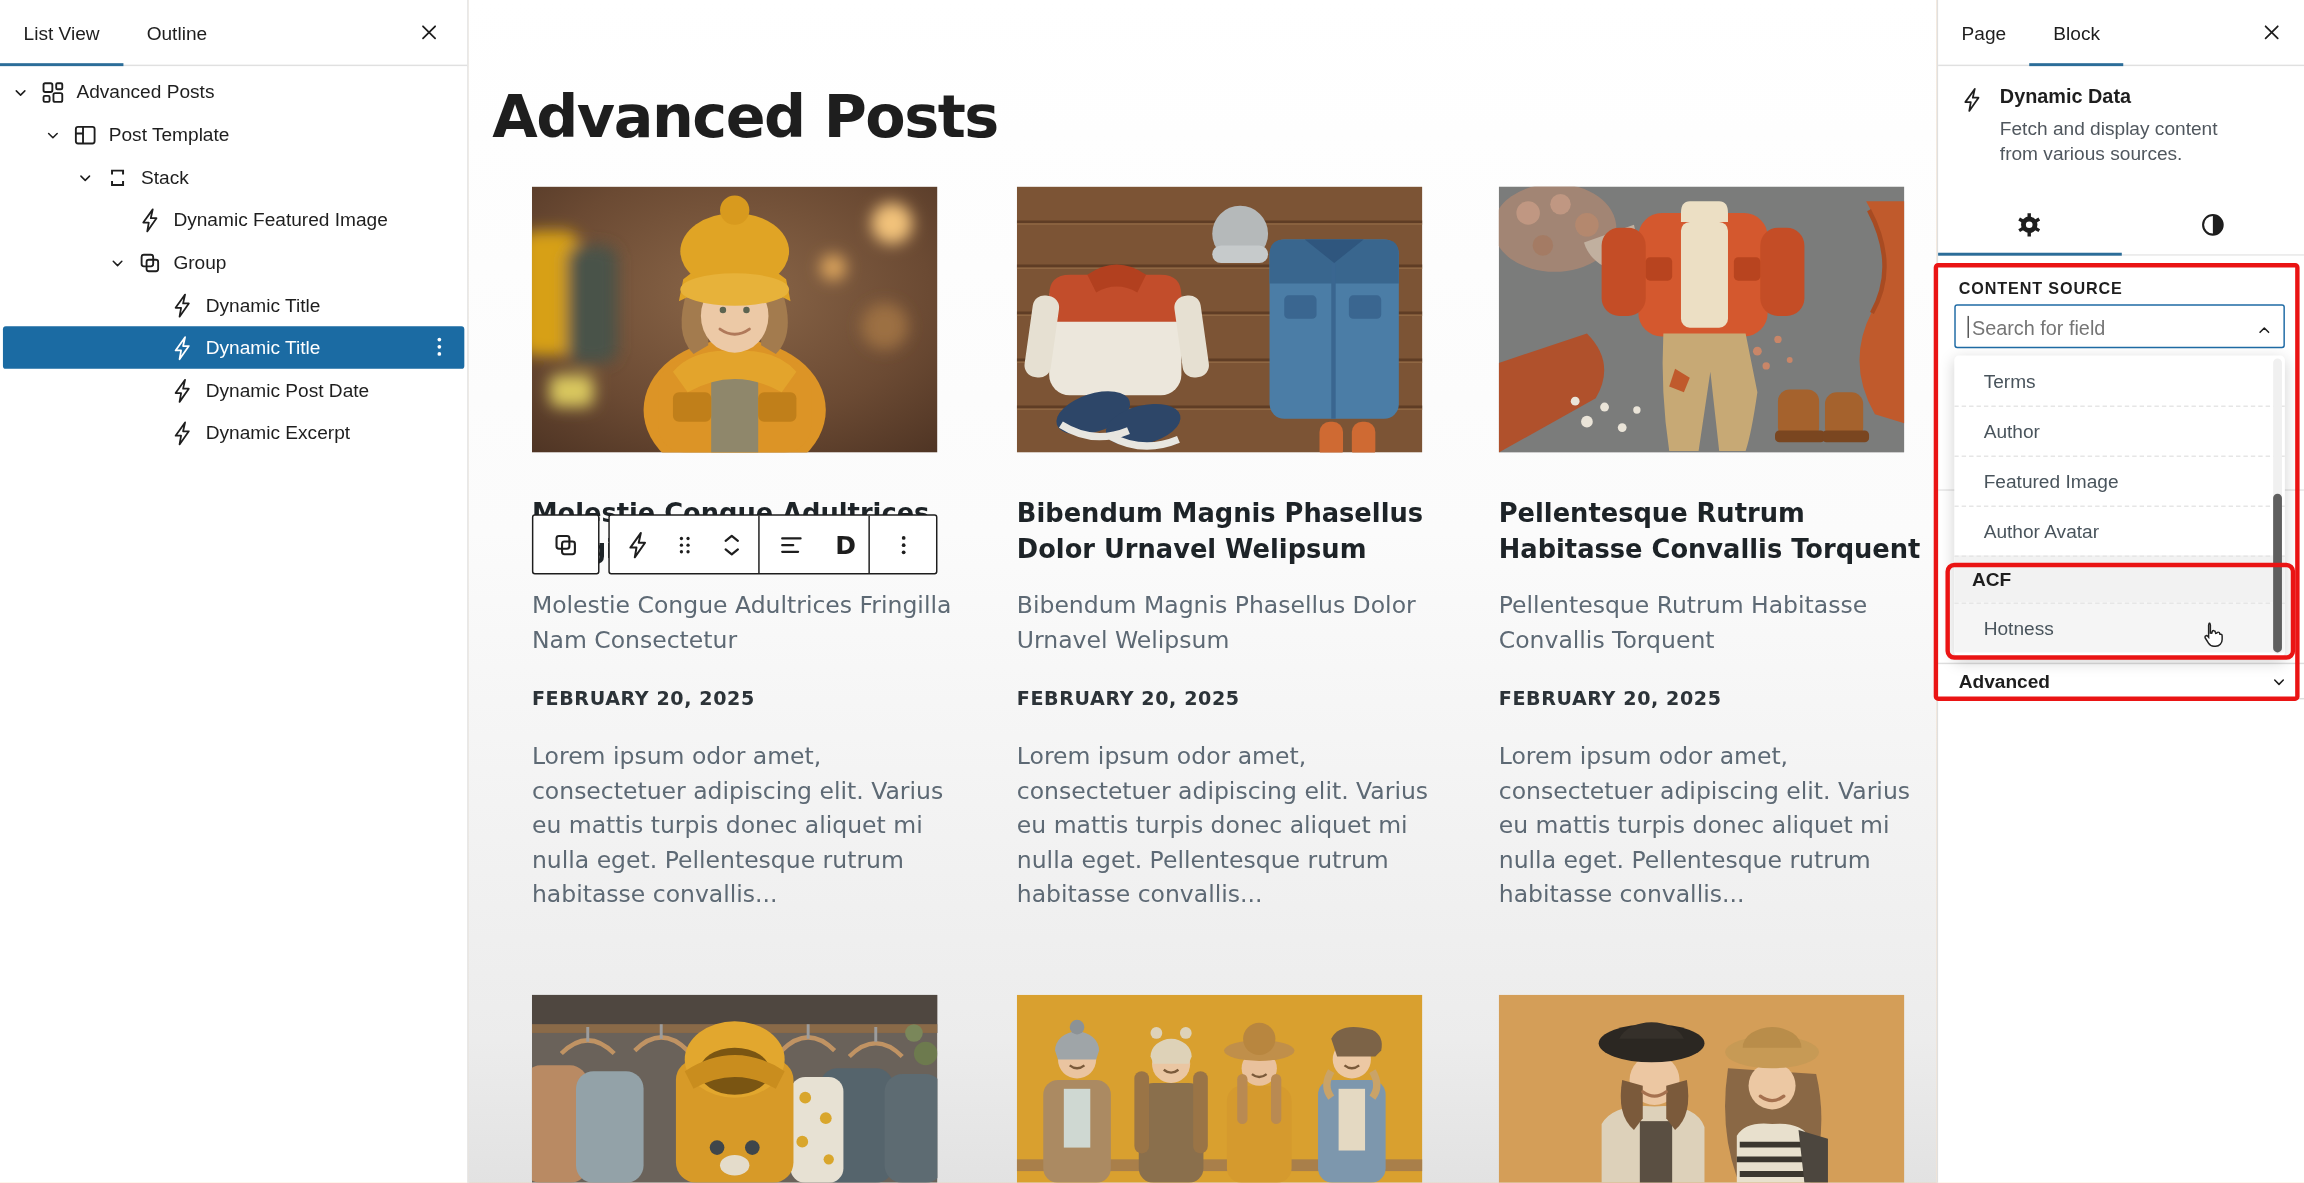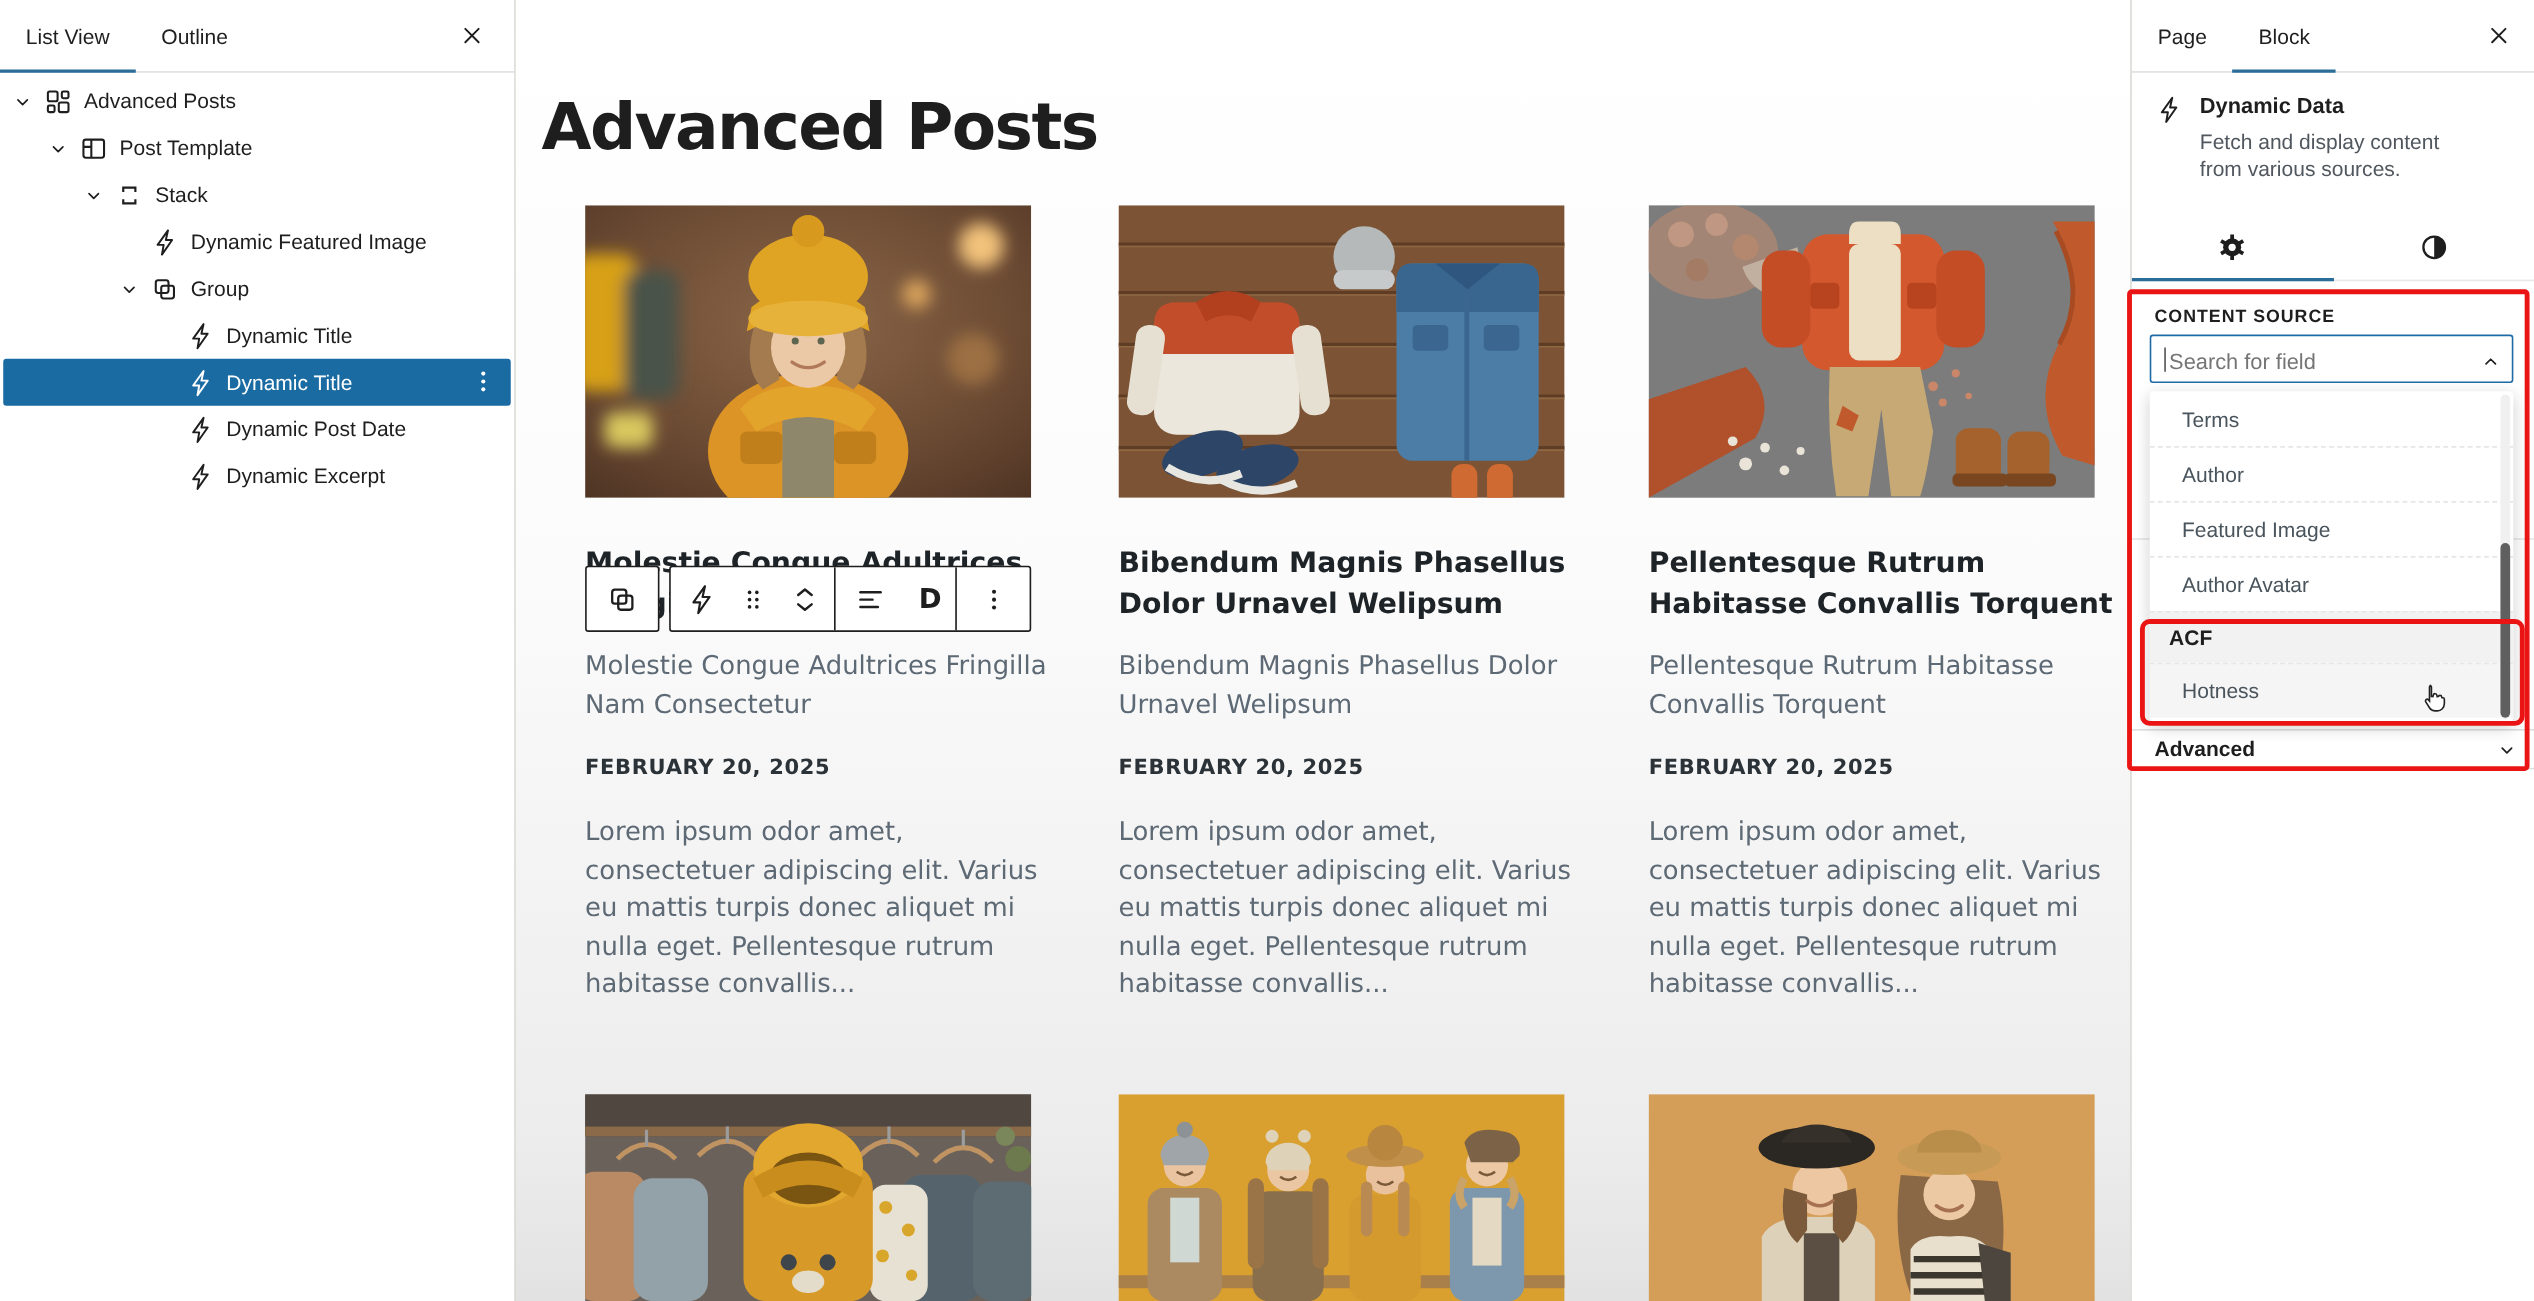--- a/index.html
+++ b/index.html
@@ -1,16 +1,16 @@
 <!DOCTYPE html>
 <html><head>
 <meta charset="utf-8">
 <style>
   html,body{margin:0;padding:0;background:#fff;}
-  #screen{position:relative;width:2304px;height:1183px;overflow:hidden;background:#4d7c0f;font-family:"Liberation Sans",sans-serif;}
+  #screen{position:relative;width:2304px;height:1183px;overflow:hidden;background:#fdba74;font-family:"Liberation Sans",sans-serif;}
   #stage{position:absolute;left:0;top:0;width:1568px;height:805px;transform:scale(1.46938);transform-origin:0 0;}
   .abs{position:absolute;}
   .ic{display:inline-block;vertical-align:middle;}
   .ic14{width:14px;height:14px;}
   .ic18{width:18px;height:18px;}
   .ic20{width:20px;height:20px;}
 
   
   #left-panel{left:0;top:0;width:318px;height:805px;background:#fff;border-right:1px solid #e0e0e0;}
   .panel-header{position:absolute;left:0;top:0;right:0;height:44px;border-bottom:1px solid #e0e0e0;display:flex;align-items:stretch;}

